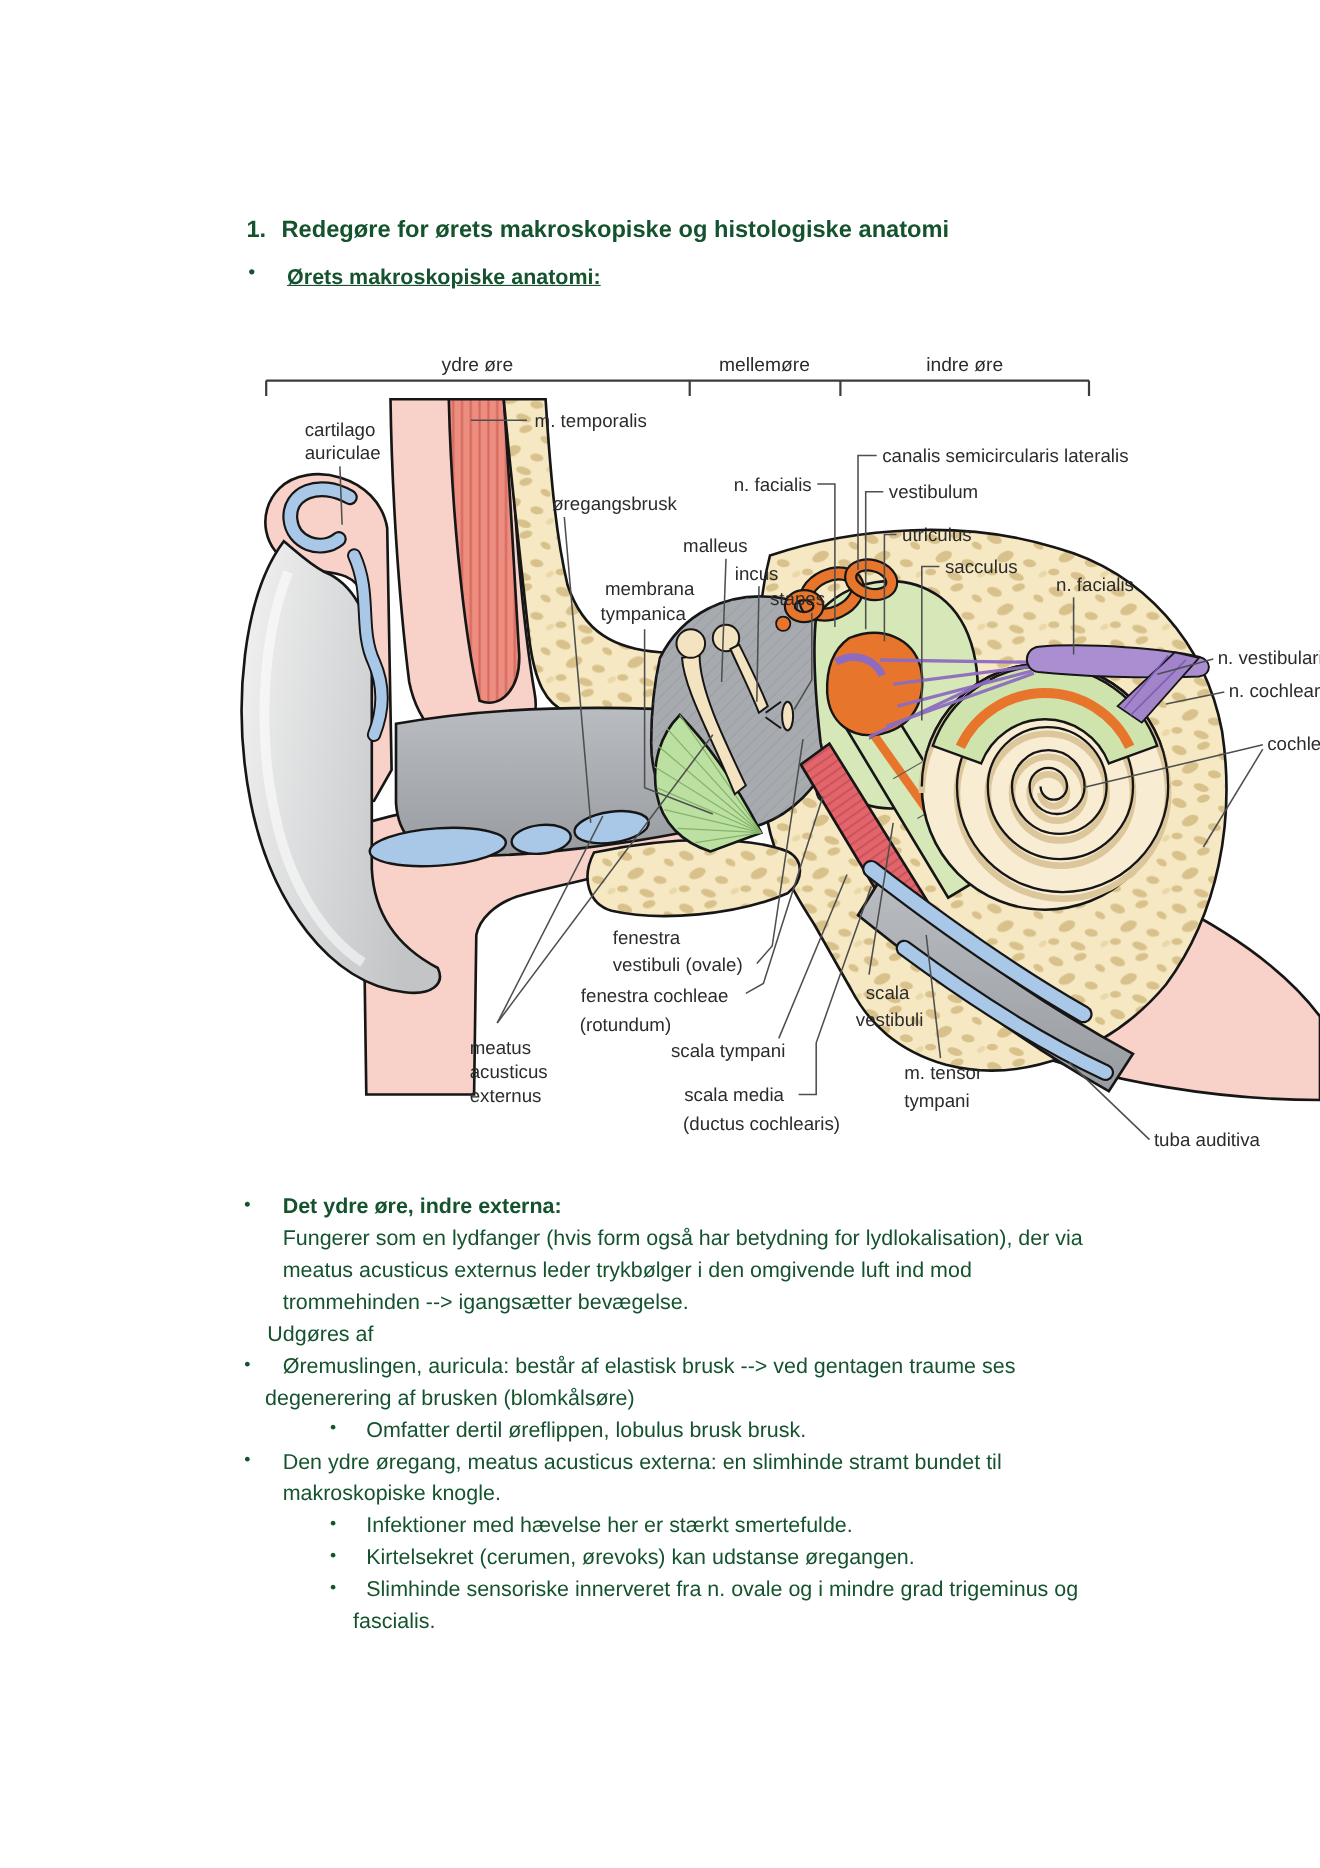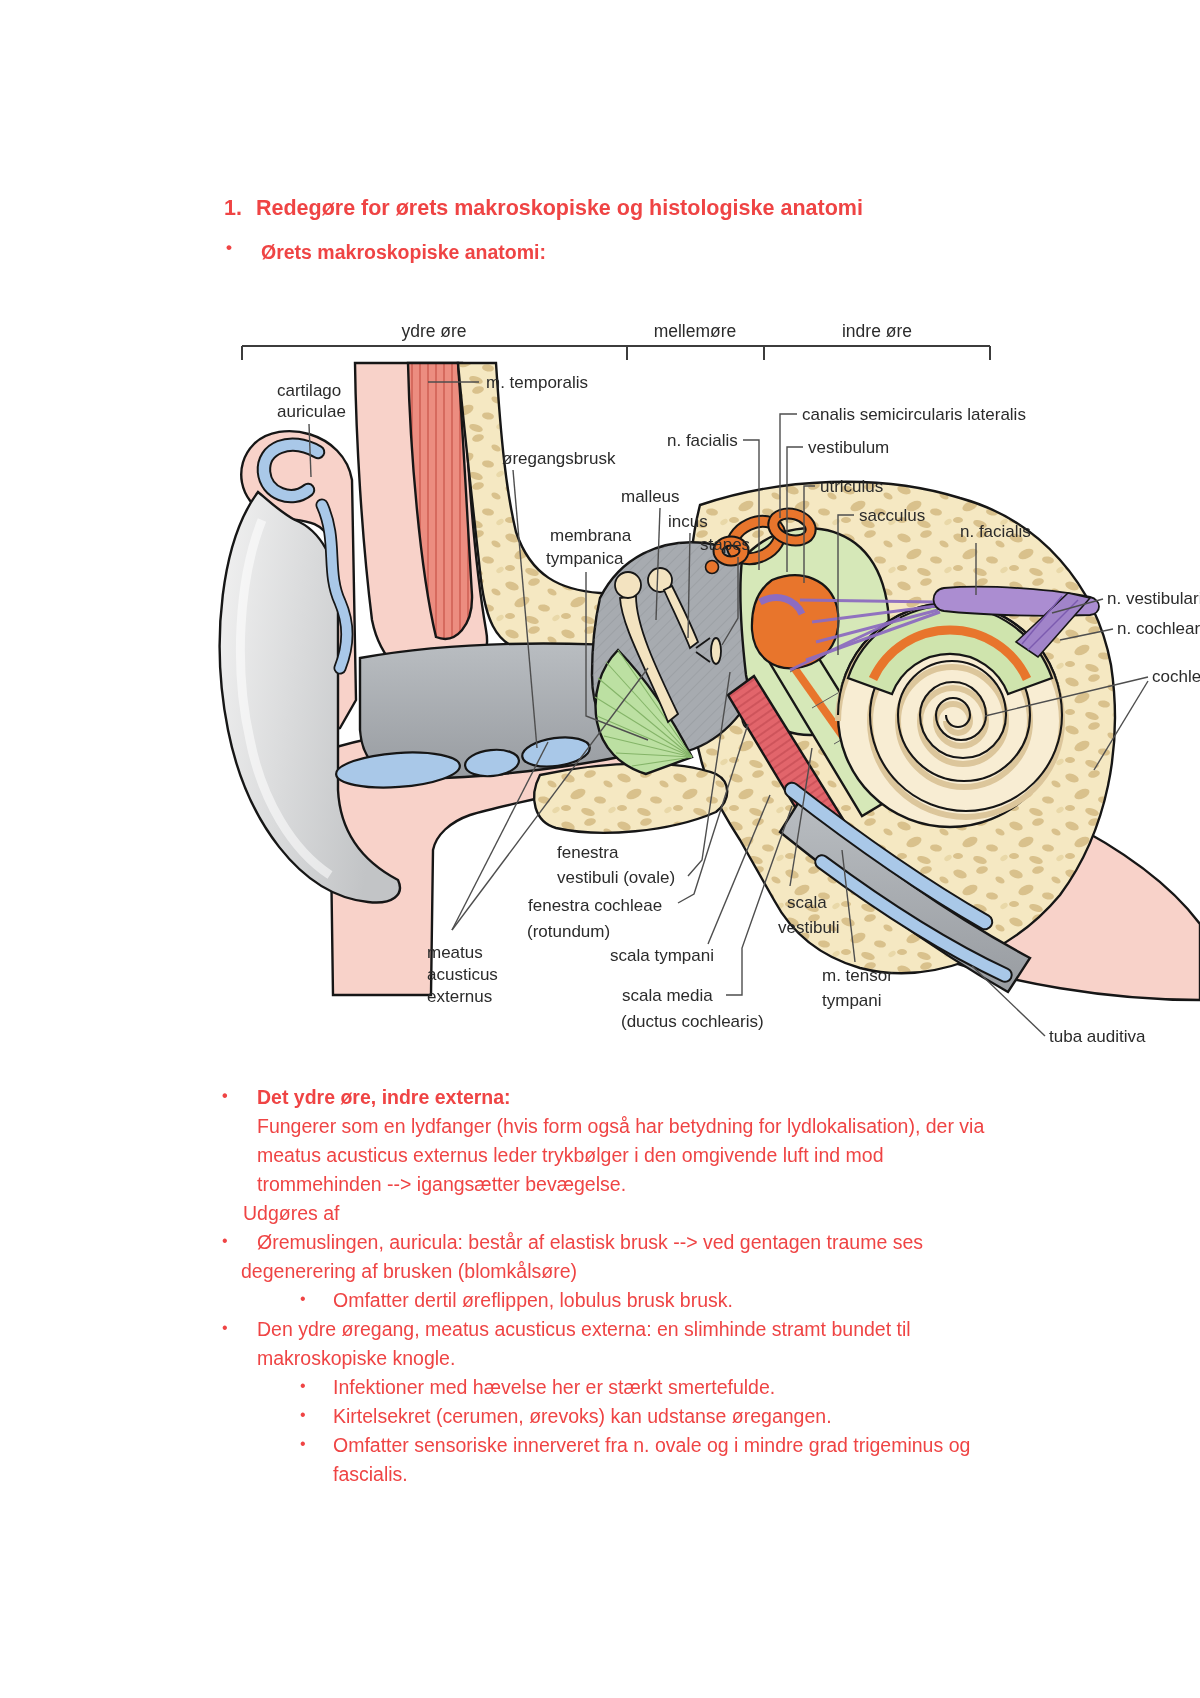--- a/index.html
+++ b/index.html
@@ -1,22 +1,22 @@
 <!DOCTYPE html>
 <html><head>
 <meta charset="utf-8">
 <style>
   html,body{margin:0;padding:0;background:#ffffff;}
   #page{position:relative;width:1200px;height:1698px;background:#fff;overflow:hidden;
-        font-family:"Liberation Sans",sans-serif;color:#ef4444;}
+        font-family:"Liberation Sans",sans-serif;color:#14532d;}
   .abs{position:absolute;}
   
   #heading{top:196px;left:224px;font-size:21.5px;font-weight:bold;white-space:nowrap;}
   #heading .num{margin-right:14px;}
-  #subheading{top:241px;left:261px;font-size:19.5px;font-weight:bold;white-space:nowrap;}
+  #subheading{top:241px;left:261px;font-size:19.5px;font-weight:bold;white-space:nowrap;text-decoration:underline;}
   #subbullet{top:238px;left:226px;font-size:17px;font-weight:bold;}
   
   .bl{position:absolute;font-size:19.5px;line-height:29px;white-space:nowrap;}
   .bl .bullet{position:absolute;left:-35px;top:-2px;font-size:16px;}
   .bl .bullet2{position:absolute;left:-33px;top:-2px;font-size:16px;}
   .bold{font-weight:bold;}
   .it{}
   
   #fig{position:absolute;top:300px;left:0;}
   .flabel{font-family:"Liberation Sans",sans-serif;font-size:17px;fill:#2b2b2b;}
@@ -298,20 +298,20 @@
     <div class="bl" style="top:1373px;left:333px">
       <span class="bullet2">•</span>
       <span>Infektioner med hævelse her er stærkt smertefulde.</span>
     </div>
     <div class="bl" style="top:1402px;left:333px">
       <span class="bullet2">•</span>
       <span>Kirtelsekret (</span><span class="it">cerumen</span><span>, ørevoks) kan udstanse øregangen.</span>
     </div>
     <div class="bl" style="top:1431px;left:333px">
       <span class="bullet2">•</span>
-      <span>Omfatter sensoriske innerveret fra </span><span class="it">n. ovale</span><span> og i mindre grad trigeminus og</span>
-    </div>
-    <div class="bl" style="top:1460px;left:333px">
+      <span>Slimhinde sensoriske innerveret fra </span><span class="it">n. ovale</span><span> og i mindre grad trigeminus og</span>
+    </div>
+    <div class="bl" style="top:1460px;left:321px">
       <span>fascialis.</span>
     </div>
   </div>
 
 </div>
 
 </body></html>

